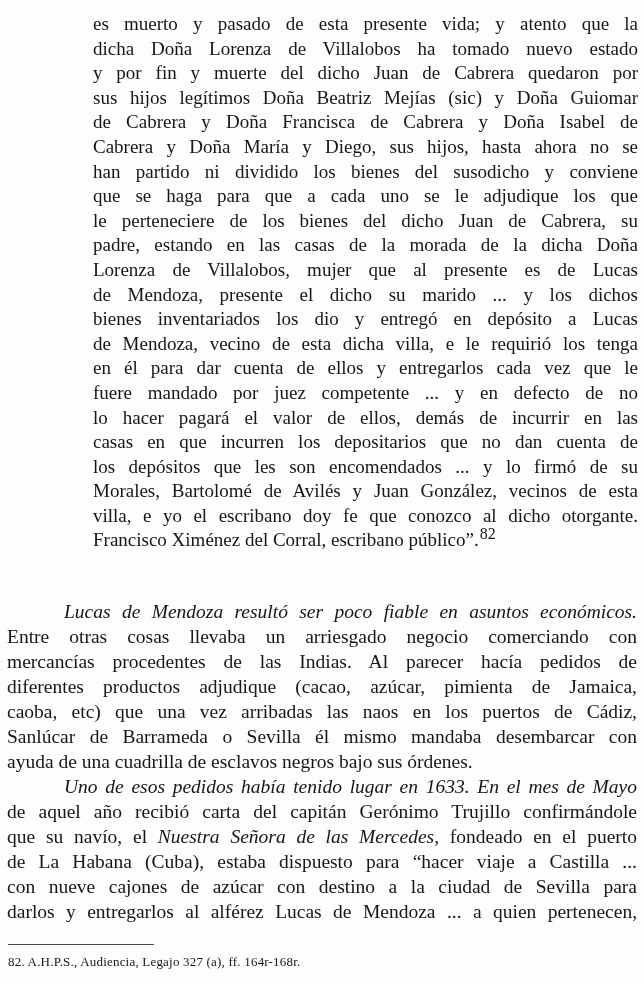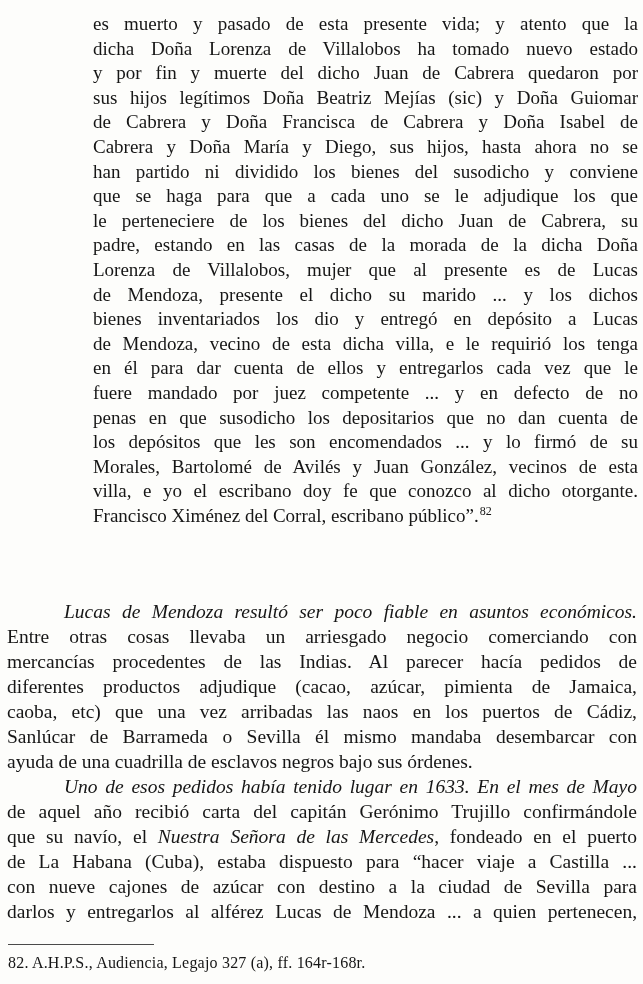--- a/index.html
+++ b/index.html
@@ -36,39 +36,39 @@
   .para-2 { margin-top: 0; }
   .ln {
     text-align: justify;
     text-align-last: justify;
     white-space: normal;
   }
   .ln.end { text-align-last: left; }
   .ln.indent { text-indent: 57px; font-style: italic; }
   .italic { font-style: italic; }
   sup.fnref {
-    font-size: 12px;
+    font-size: 16px;
     line-height: 0;
     vertical-align: super;
     margin-left: 1px;
   }
   .footnote-block {
     position: absolute;
     left: 8px;
     top: 944px;
     width: 620px;
   }
   .fn-rule {
     width: 146px;
     height: 0;
     border-top: 1.5px solid #4a4a4a;
   }
   .fn-text {
     margin-top: 9px;
-    font-size: 16px;
+    font-size: 13px;
     letter-spacing: 0.2px;
     text-align: left;
   }
 </style>
 </head>
 <body>
 
 <div class="page">
 
   <div class="quote">
@@ -81,21 +81,22 @@
     <div class="ln">han partido ni dividido los bienes del susodicho y conviene</div>
     <div class="ln">que se haga para que a cada uno se le adjudique los que</div>
     <div class="ln">le perteneciere de los bienes del dicho Juan de Cabrera, su</div>
     <div class="ln">padre, estando en las casas de la morada de la dicha Doña</div>
     <div class="ln">Lorenza de Villalobos, mujer que al presente es de Lucas</div>
     <div class="ln">de Mendoza, presente el dicho su marido ... y los dichos</div>
     <div class="ln">bienes inventariados los dio y entregó en depósito a Lucas</div>
     <div class="ln">de Mendoza, vecino de esta dicha villa, e le requirió los tenga</div>
     <div class="ln">en él para dar cuenta de ellos y entregarlos cada vez que le</div>
     <div class="ln">fuere mandado por juez competente ... y en defecto de no</div>
-    <div class="ln">penas en que susodicho los depositarios que no dan cuenta de</div>
+    <div class="ln">lo hacer pagará el valor de ellos, demás de incurrir en las</div>
+    <div class="ln">casas en que incurren los depositarios que no dan cuenta de</div>
     <div class="ln">los depósitos que les son encomendados ... y lo firmó de su</div>
     <div class="ln">Morales, Bartolomé de Avilés y Juan González, vecinos de esta</div>
     <div class="ln">villa, e yo el escribano doy fe que conozco al dicho otorgante.</div>
     <div class="ln end">
       <span>Francisco Ximénez del Corral, escribano público”.</span><sup class="fnref">82</sup>
     </div>
   </div>
 
   <div class="body-text">
     <div class="para-1">

